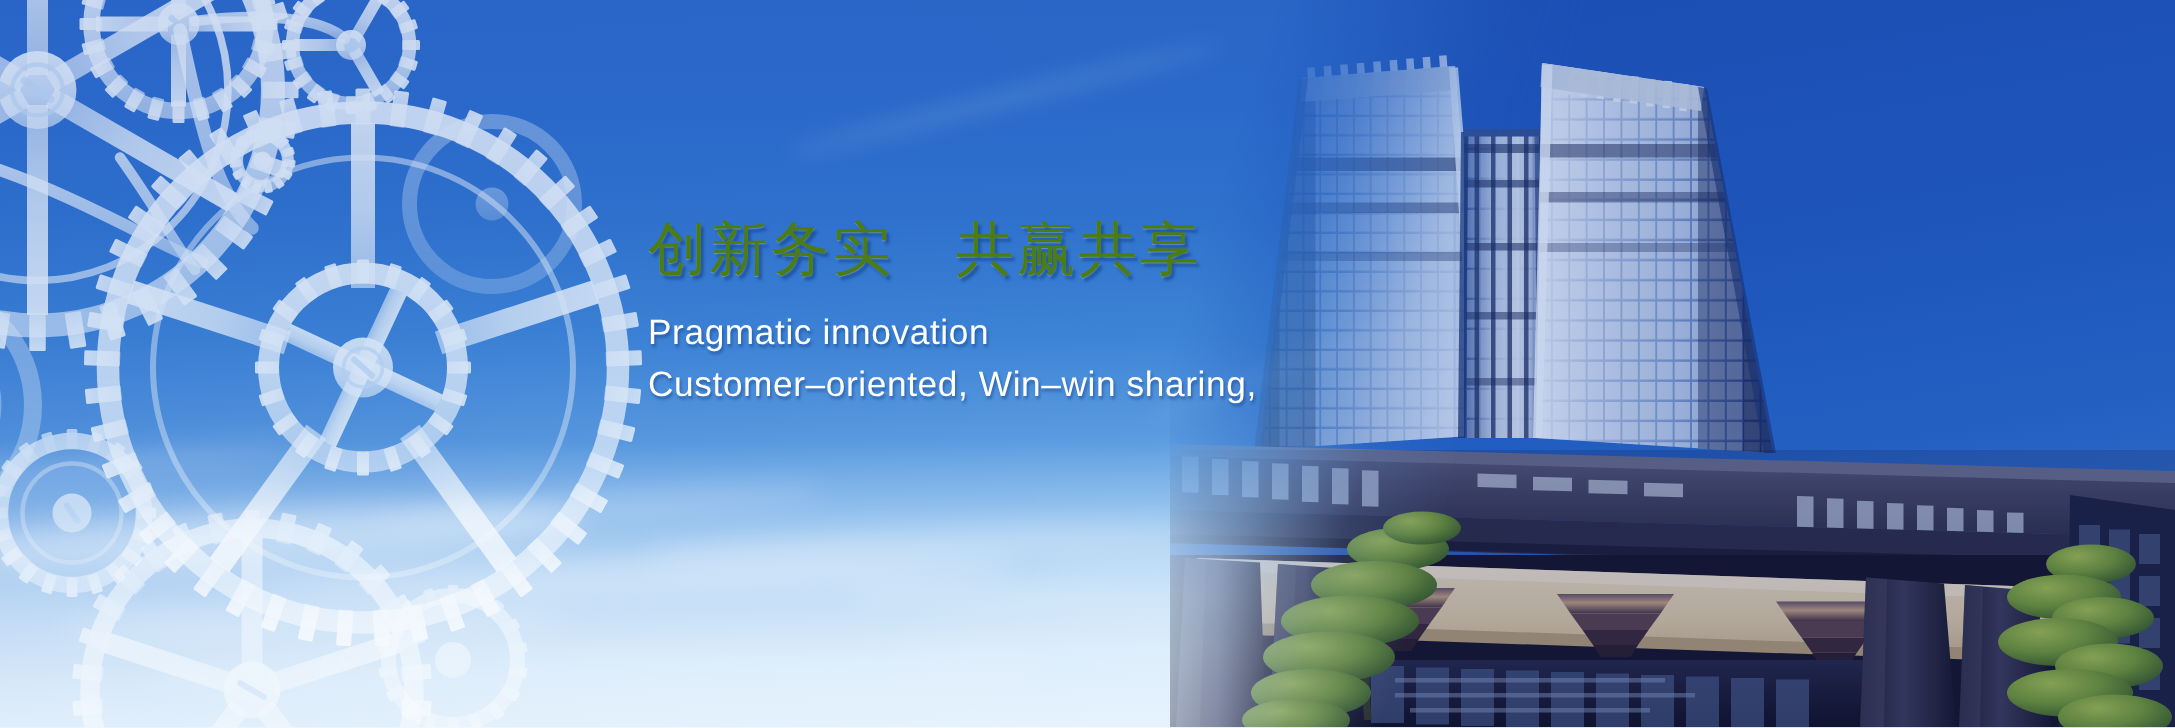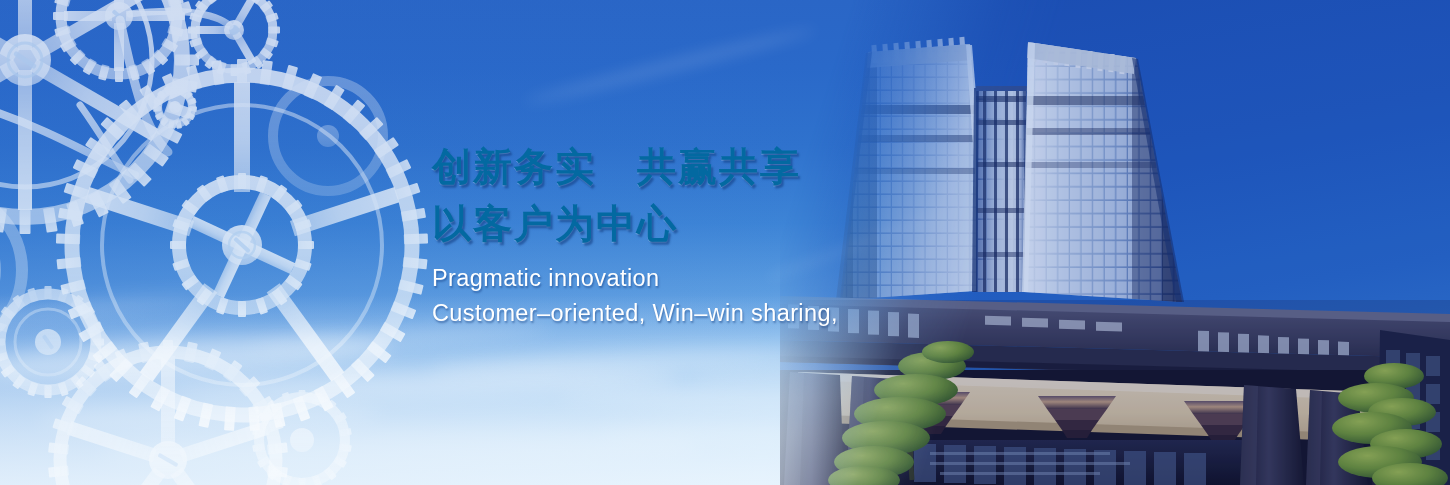--- a/index.html
+++ b/index.html
@@ -79,22 +79,22 @@
   }
   .photo svg{position:absolute;inset:0;display:block;width:100%;height:100%;}
 
   
   .copy{
     position:absolute;
     left:432px; top:138px;
     width:560px;
   }
   .headline{
-    color:#0369a1;
-    font-weight:bold;
+    color:#4d7c0f;
+    font-weight:normal;
     font-size:39px;
     line-height:57px;
     letter-spacing:2px;
     text-shadow:2px 3px 2px rgba(16,58,126,.55), 0 1px 0 rgba(255,255,255,.25);
     white-space:pre;
   }
   .subline{
     color:#ffffff;
     font-size:23.5px;
     line-height:35px;
@@ -1271,20 +1271,19 @@
         <ellipse cx="630" cy="478" rx="38" ry="15" fill="url(#leafG)"></ellipse>
       </g>
 
       <rect x="0" y="0" width="670" height="485" fill="#2a3f9c" opacity=".10"></rect>
       <rect x="0" y="300" width="670" height="185" fill="#140f30" opacity=".16"></rect>
     </svg>
   </div>
 
   <div class="copy">
     <div class="headline">创新务实　共赢共享</div>
-    <div class="headline">以客户为中心</div>
     <div class="sub-wrap">
       <div class="subline">Pragmatic innovation</div>
       <div class="subline">Customer–oriented, Win–win sharing,</div>
     </div>
   </div>
 
 </div>
 
 </body></html>

